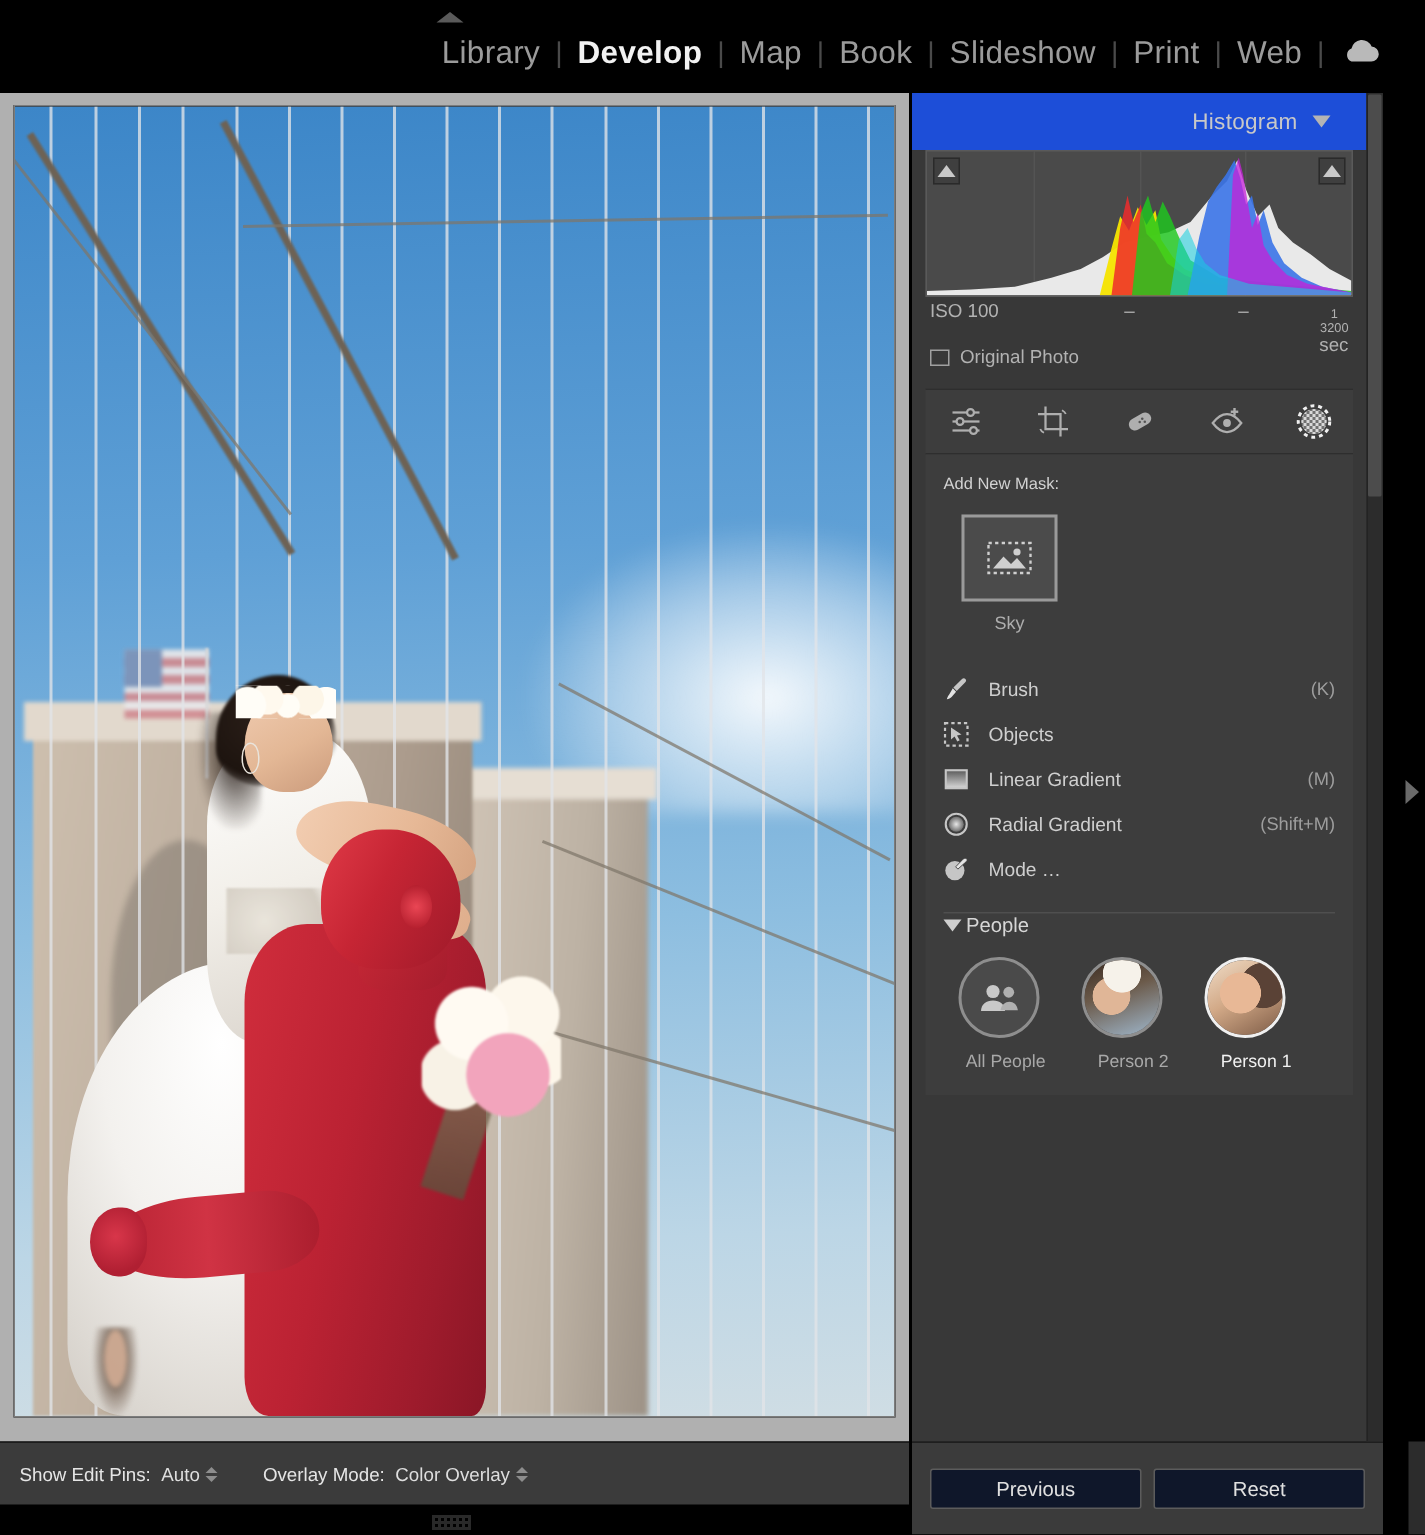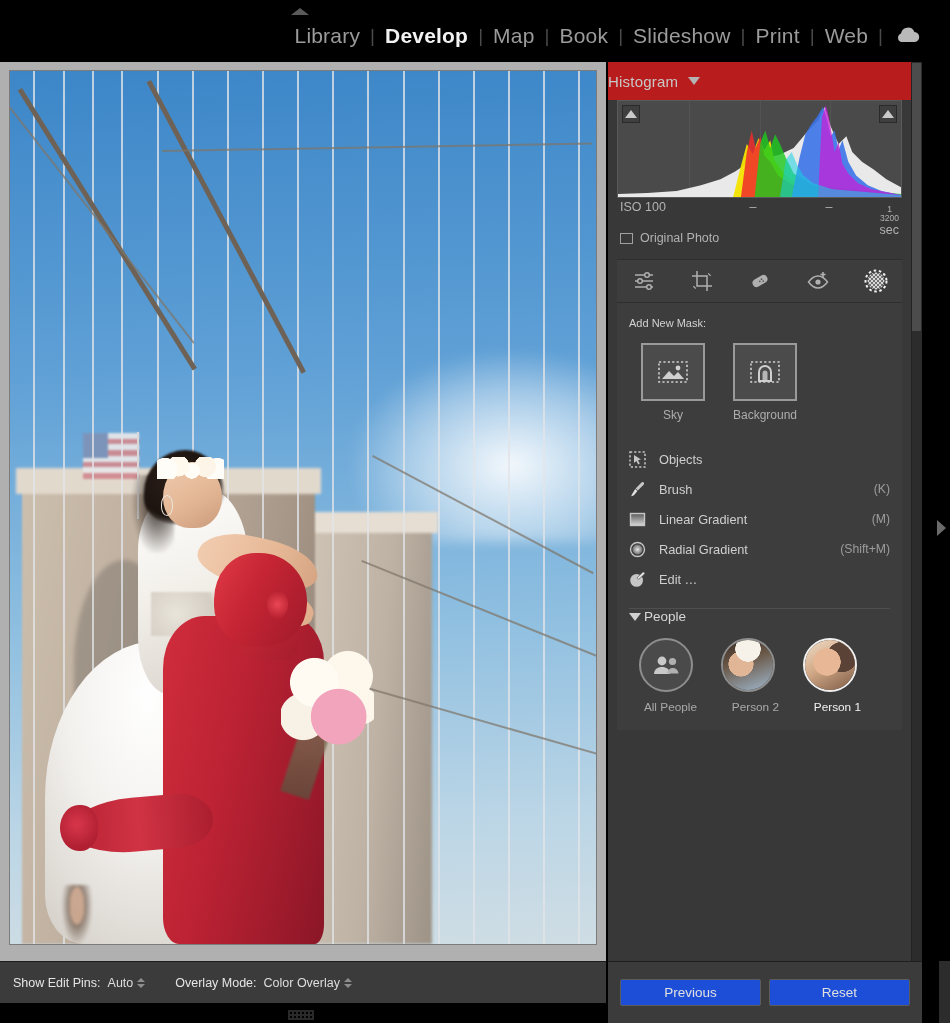--- a/index.html
+++ b/index.html
@@ -268,22 +268,22 @@
     position: absolute; right: 0; top: 0; width: 11px; height: 899px;
     background: #2c2c2c; border-left: 1px solid #232323;
   }
   .panel-scroll-thumb {
     position: absolute; right: 1px; top: 1px; width: 9px; height: 268px;
     background: #4c4c4c; border-radius: 1px; cursor: pointer;
   }
   .panel-inner { position: absolute; left:0; top:0; width: 303px; }
 
   .hist-header {
-    height: 38px; display: flex; align-items: center; 
-    padding-right: 24px; background: #b91c1c;
+    height: 38px; display: flex; align-items: center; justify-content: flex-end;
+    padding-right: 24px; background: #1d4ed8;
   }
   .hist-title { font-size: 15px; color: #c8c8c8; letter-spacing:.2px; }
   .hist-tri {
     width:0;height:0;margin-left:10px;
     border-left:6px solid transparent;border-right:6px solid transparent;border-top:8px solid #b4b4b4;
     cursor:pointer;
   }
   .hist-box {
     margin: 0 9px; height: 98px; background: #4a4a4a; position: relative;
     border: 1px solid #5a5a5a; overflow: hidden;
@@ -368,21 +368,21 @@
       radial-gradient(circle at 74% 34%, #5a4236 0 30%, rgba(0,0,0,0) 31%),
       linear-gradient(150deg, #f0ddc8 0%, #d2a987 46%, #7d5b46 100%);
   }
 
   .panel-bottom {
     position: absolute; left: 608px; top: 961px; width: 314px; height: 62px;
     background: #3b3b3b; border-top: 1px solid #1e1e1e;
     display: flex; align-items: center; gap: 8px; padding: 0 12px;
   }
   .pbtn {
-    flex: 1; height: 27px; background: #1d4ed8;
+    flex: 1; height: 27px; background: #0f172a;
     border: 1px solid #5c5c5c; border-radius: 2px;
     color: #e0e0e0; font-size: 13.5px; cursor: pointer;
     display:flex; align-items:center; justify-content:center;
     font-family: "Liberation Sans", sans-serif;
   }
   .bottom-scroll {
     position:absolute; right: 0; top: 961px; width: 11px; height: 62px; background:#2c2c2c;
   }
 
   .right-collapse {
@@ -620,52 +620,42 @@
           <div class="mcard">
             <div class="thumb">
               <svg width="32" height="26" viewBox="0 0 32 26">
                 <rect x="2" y="3" width="28" height="20" fill="none" stroke="#cfcfcf" stroke-width="1.6" stroke-dasharray="2.2 2.2"></rect>
                 <path d="M5 20l7-8 5 5 4-4 6 7z" fill="#cfcfcf"></path>
                 <circle cx="21" cy="9" r="2.4" fill="#cfcfcf"></circle>
               </svg>
             </div>
             <div class="cap">Sky</div>
           </div>
-          <div class="mcard">
-            <div class="thumb">
-              <svg width="32" height="26" viewBox="0 0 32 26">
-                <rect x="2" y="3" width="28" height="20" fill="none" stroke="#cfcfcf" stroke-width="1.6" stroke-dasharray="2.2 2.2"></rect>
-                <path d="M10 22V13a6 6 0 0 1 12 0v9z" fill="none" stroke="#cfcfcf" stroke-width="2"></path>
-                <path d="M13.5 22v-8a2.5 2.5 0 0 1 5 0v8z" fill="#cfcfcf" opacity=".8"></path>
+        </div>
+
+        <div class="mask-list">
+          <div class="mrow">
+            <span class="mi">
+              <svg width="17" height="17" viewBox="0 0 17 17">
+                <path d="M14.6 1.6c.8.8.6 1.6-.4 2.6l-5.4 5.4-2.2-2.2 5.4-5.4c1-1 1.8-1.2 2.6-.4z" fill="#c6c6c6"></path>
+                <path d="M6.2 7.9l2.2 2.2-3 3.6c-.7.8-2 1.4-3.2 1.5.3-1.2.9-2.4 1.6-3.2z" fill="#e2e2e2"></path>
               </svg>
-            </div>
-            <div class="cap">Background</div>
-          </div>
-        </div>
-
-        <div class="mask-list">
+            </span>
+            <span class="mlabel">Brush</span>
+            <span class="mkey">(K)</span>
+          </div>
           <div class="mrow">
             <span class="mi">
               <svg width="17" height="17" viewBox="0 0 17 17">
                 <rect x="1" y="1" width="15" height="15" fill="none" stroke="#c6c6c6" stroke-width="1.5" stroke-dasharray="2.2 2"></rect>
                 <path d="M5 4l7 4.6-3 .7 1.8 3.2-1.6.9L7.4 10l-2.4 2z" fill="#c6c6c6"></path>
               </svg>
             </span>
             <span class="mlabel">Objects</span>
             <span class="mkey"></span>
-          </div>
-          <div class="mrow">
-            <span class="mi">
-              <svg width="17" height="17" viewBox="0 0 17 17">
-                <path d="M14.6 1.6c.8.8.6 1.6-.4 2.6l-5.4 5.4-2.2-2.2 5.4-5.4c1-1 1.8-1.2 2.6-.4z" fill="#c6c6c6"></path>
-                <path d="M6.2 7.9l2.2 2.2-3 3.6c-.7.8-2 1.4-3.2 1.5.3-1.2.9-2.4 1.6-3.2z" fill="#e2e2e2"></path>
-              </svg>
-            </span>
-            <span class="mlabel">Brush</span>
-            <span class="mkey">(K)</span>
           </div>
           <div class="mrow">
             <span class="mi">
               <svg width="17" height="17" viewBox="0 0 17 17">
                 <defs>
                     <linearGradient id="lg" x1="0" y1="1" x2="0" y2="0">
                   <stop offset="0%" stop-color="#d8d8d8"></stop>
                       <stop offset="100%" stop-color="#5a5a5a"></stop>
                     </linearGradient>
                   </defs>
@@ -691,21 +681,21 @@
             <span class="mlabel">Radial Gradient</span>
             <span class="mkey">(Shift+M)</span>
           </div>
           <div class="mrow">
             <span class="mi">
               <svg width="17" height="17" viewBox="0 0 17 17">
                 <circle cx="7.6" cy="9.4" r="6.4" fill="#c6c6c6"></circle>
                 <path d="M15.4 1.5c.6.6.5 1.3-.3 2L9.6 8.4 8.1 6.9l4.9-5.1c.8-.8 1.7-.9 2.4-.3z" fill="#e4e4e4" stroke="#3d3d3d" stroke-width=".6"></path>
               </svg>
             </span>
-            <span class="mlabel">Edit …</span>
+            <span class="mlabel">Mode …</span>
             <span class="mkey"></span>
           </div>
         </div>
 
         <div class="divider"></div>
 
         <div class="people-head">
           <span class="people-tri"></span>
           <span class="people-title">People</span>
         </div>

